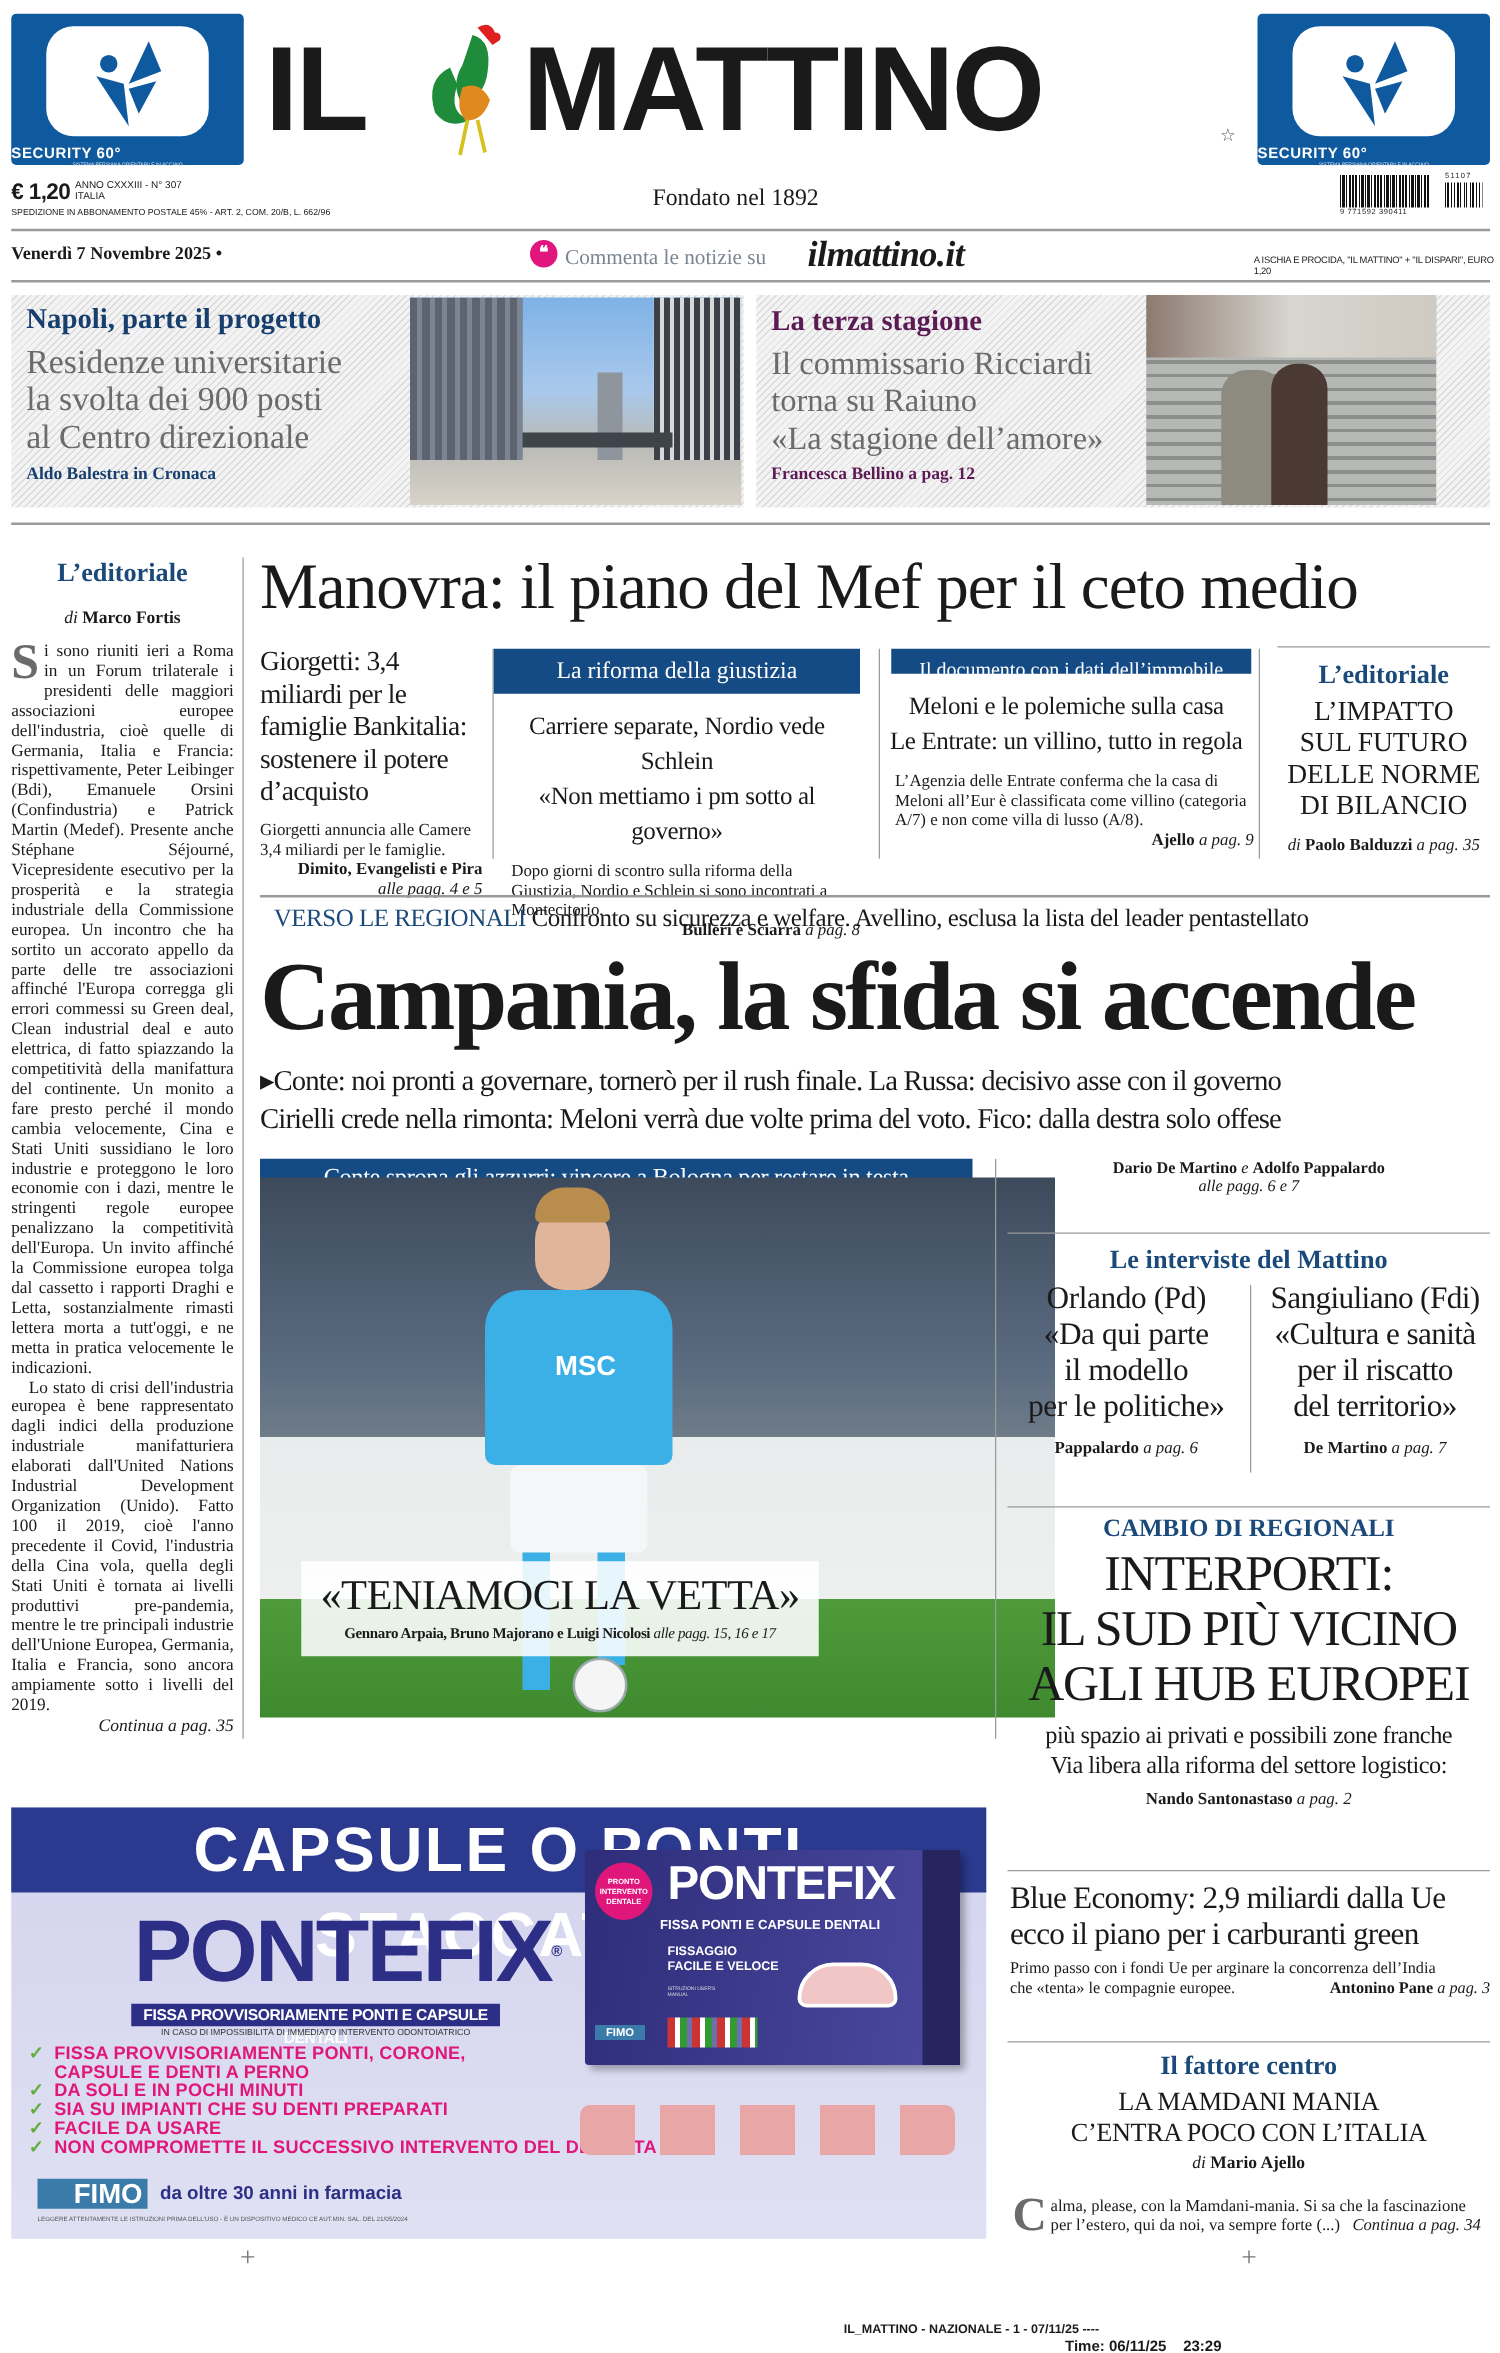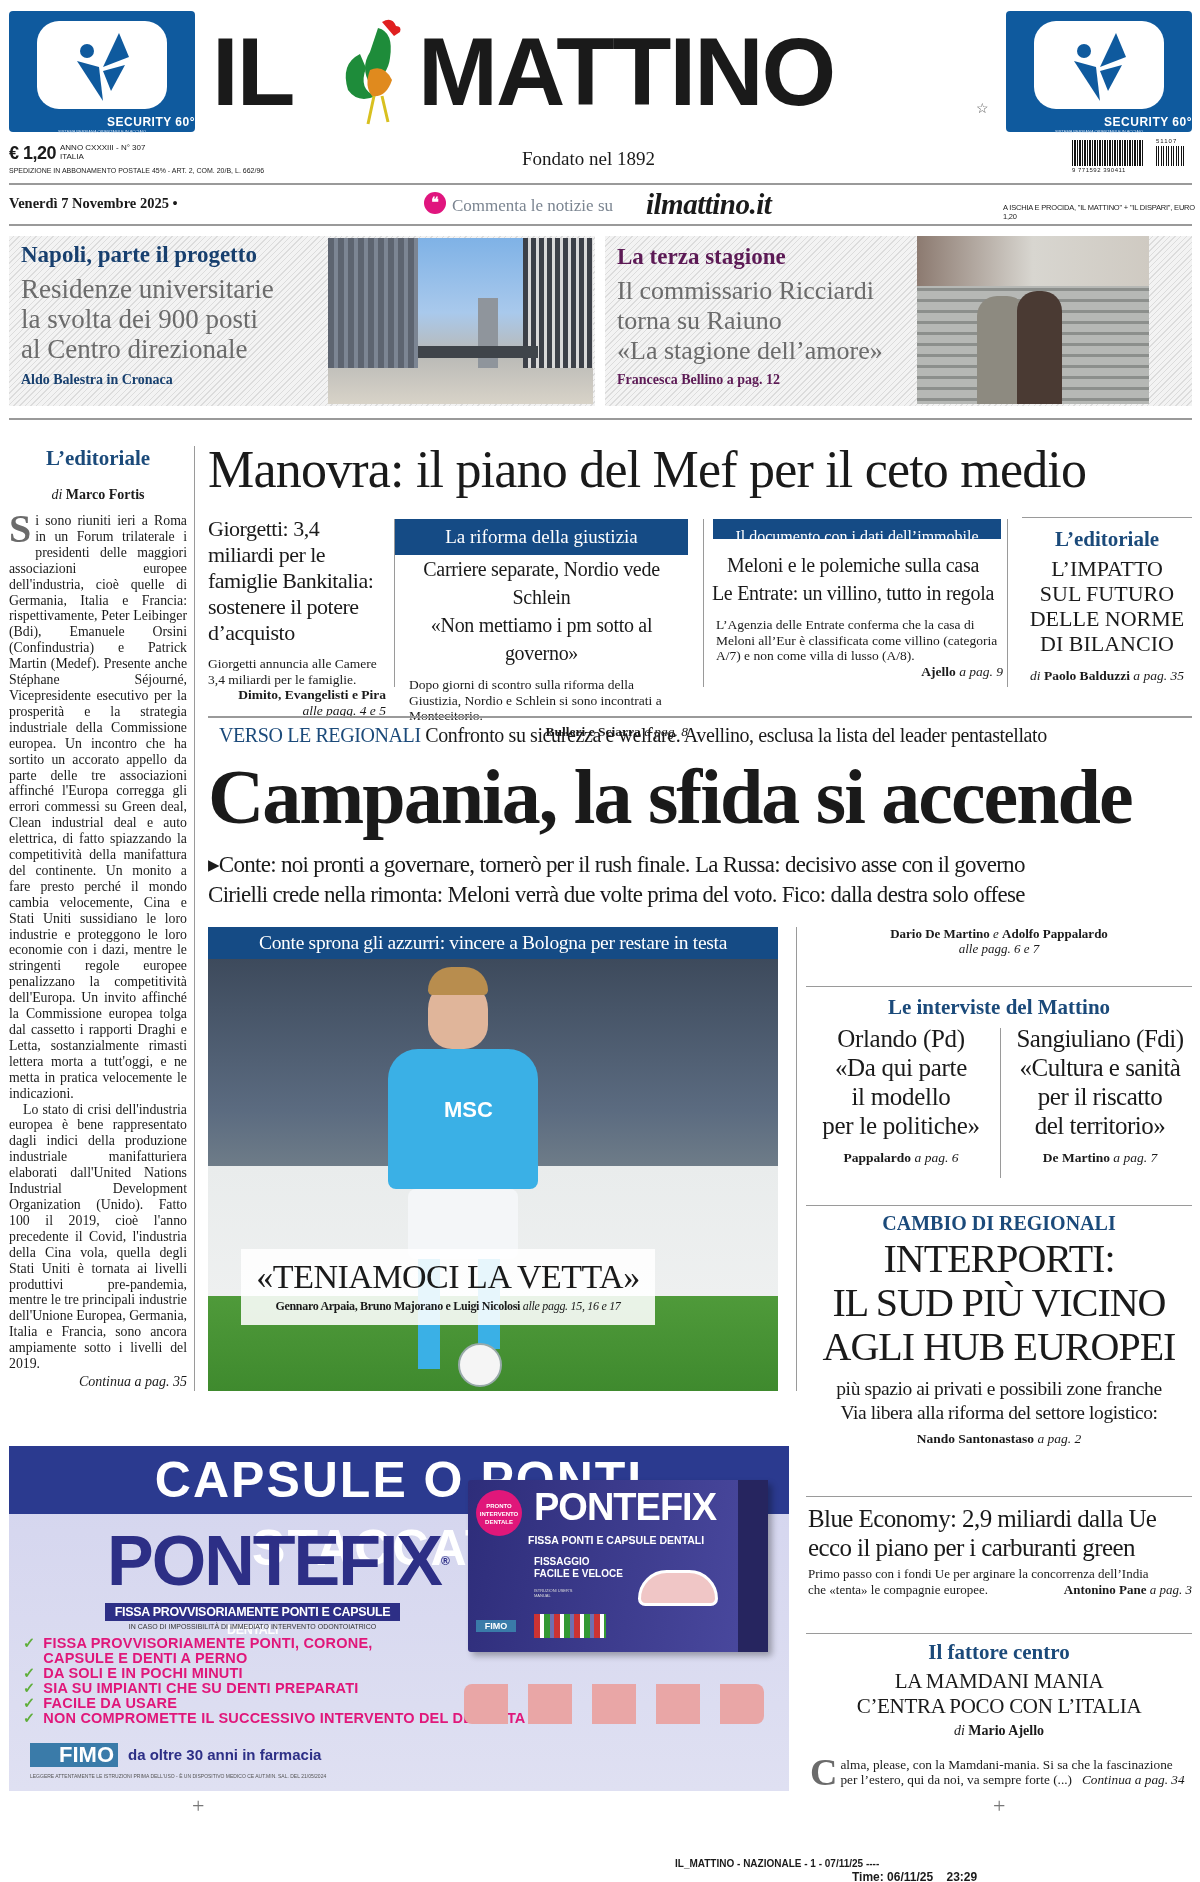--- a/index.html
+++ b/index.html
@@ -1,21 +1,21 @@
 <!DOCTYPE html>
 <html><head>
 <meta charset="utf-8">
 <style>
 *{box-sizing:border-box;margin:0;padding:0}
 body{width:1200px;height:1882px;background:#fff;font-family:"Liberation Serif","DejaVu Serif",serif;color:#1a1a1a;position:relative;overflow:hidden}
 .abs{position:absolute}
 .blue{color:#1b4a7a}
 .sec-box{background:#0f5a9e;border-radius:4px}
 .sec-inner{position:absolute;left:14px;top:10px;width:130px;height:88px;background:#fff;border-radius:22px}
-.sec-label{position:absolute;left:0;right:0;top:104px;text-align:right;color:#fff;font-family:"Liberation Sans",sans-serif;font-weight:bold;font-size:12px;letter-spacing:0.5px}
+.sec-label{position:absolute;left:0;right:0;top:104px;text-align:left;color:#fff;font-family:"Liberation Sans",sans-serif;font-weight:bold;font-size:12px;letter-spacing:0.5px}
 .sec-sub{position:absolute;left:0;right:0;top:118px;text-align:center;color:#cfe0f3;font-family:"Liberation Sans",sans-serif;font-size:4px}
 .masthead{font-family:Liberation Sans, sans-serif;font-weight:bold;font-size:96px;letter-spacing:-2px;line-height:1}
 .hr{position:absolute;height:2px;background:#9a9a9a}
 .hatch{background:repeating-linear-gradient(135deg,#f3f3f3 0 3px,#dcdcdc 3px 4px)}
 .kicker{font-weight:bold}
 .gray-head{color:#6b6b6b;font-weight:normal}
 .vline{position:absolute;width:1px;background:#9a9a9a}
 .small{font-size:13.5px;line-height:15.5px}
 .body-col{font-size:13.8px;line-height:15.9px;text-align:justify;hyphens:auto}
 .right{text-align:right}
@@ -146,21 +146,21 @@
 <div class="abs" style="left:208px;top:516px;width:178px">
   <div style="font-size:22px;line-height:26px;letter-spacing:-0.5px">Giorgetti: 3,4 miliardi per le famiglie Bankitalia: sostenere il potere d’acquisto</div>
   <div class="small" style="margin-top:10px">Giorgetti annuncia alle Camere 3,4 miliardi per le famiglie.</div>
   <div class="right small" style="font-weight:bold">Dimito, Evangelisti e Pira</div>
   <div class="right small" style="font-style:italic">alle pagg. 4 e 5</div>
 </div>
 <div class="vline" style="left:394px;top:519px;height:168px"></div>
 
 <div class="abs" style="left:395px;top:519px;width:293px">
   <div class="bar-head" style="height:36px;line-height:36px">La riforma della giustizia</div>
-  <div class="center" style="font-size:20px;line-height:28px;letter-spacing:-0.3px">
+  <div class="center" style="font-size:20px;line-height:28px;margin-top:12px;letter-spacing:-0.3px">
     <div>Carriere separate, Nordio vede Schlein</div>
     <div>«Non mettiamo i pm sotto al governo»</div>
   </div>
   <div class="small" style="margin:10px 0 0 14px">Dopo giorni di scontro sulla riforma della Giustizia, Nordio e Schlein si sono incontrati a Montecitorio.</div>
   <div class="right small"><b>Bulleri e Sciarra</b> <i>a pag. 8</i></div>
 </div>
 
 <div class="abs" style="left:703px;top:519px;width:300px">
   <div class="vline" style="left:0;top:0;height:168px"></div>
   <div class="bar-head" style="height:20px;line-height:36px;margin-left:10px;width:288px;font-size:16px">Il documento con i dati dell’immobile</div>
@@ -196,21 +196,21 @@
   <div>▸Conte: noi pronti a governare, tornerò per il rush finale. La Russa: decisivo asse con il governo</div>
   <div>Cirielli crede nella rimonta: Meloni verrà due volte prima del voto. Fico: dalla destra solo offese</div>
 </div>
 <div class="abs center" style="left:806px;top:926px;width:386px;font-size:13px;line-height:15px">
   <div><b>Dario De Martino</b> <i>e</i> <b>Adolfo Pappalardo</b></div>
   <div style="font-style:italic">alle pagg. 6 e 7</div>
 </div>
 
 <div class="abs" style="left:208px;top:927px;width:570px;height:464px">
   <div class="bar-head" style="height:32px;line-height:32px;font-size:19.5px;letter-spacing:-0.3px">Conte sprona gli azzurri: vincere a Bologna per restare in testa</div>
-  <div class="photo" style="position:absolute;left:0;top:32px;width:570px;height:432px;background:linear-gradient(180deg,#3d4a5c 0%,#5b6b80 35%,#6e7c88 48%,#e9ecec 48%,#eef0f0 78%,#4f9a3a 78%,#3f8a2e 100%)">
+  <div class="photo" style="position:absolute;left:0;top:15px;width:636px;height:432px;background:linear-gradient(180deg,#3d4a5c 0%,#5b6b80 35%,#6e7c88 48%,#e9ecec 48%,#eef0f0 78%,#4f9a3a 78%,#3f8a2e 100%)">
     <div style="position:absolute;left:220px;top:20px;width:60px;height:70px;border-radius:30px 30px 24px 24px;background:#e0b59a"></div>
     <div style="position:absolute;left:220px;top:8px;width:60px;height:28px;border-radius:30px 30px 6px 6px;background:#b88d4e"></div>
     <div style="position:absolute;left:180px;top:90px;width:150px;height:140px;border-radius:30px 30px 8px 8px;background:#3ab0e6"></div>
     <div class="sans" style="position:absolute;left:236px;top:138px;color:#fff;font-weight:bold;font-size:22px">MSC</div>
     <div style="position:absolute;left:200px;top:230px;width:110px;height:70px;background:#f4f6f8;border-radius:8px"></div>
     <div style="position:absolute;left:210px;top:300px;width:22px;height:110px;background:#3ab0e6"></div>
     <div style="position:absolute;left:270px;top:300px;width:22px;height:90px;background:#3ab0e6"></div>
     <div style="position:absolute;left:250px;top:384px;width:44px;height:44px;border-radius:50%;background:#f5f5f5;border:2px solid #9aa"></div>
   </div>
   <div class="abs center" style="left:33px;top:322px;width:414px;height:76px;background:rgba(255,255,255,0.88)">

